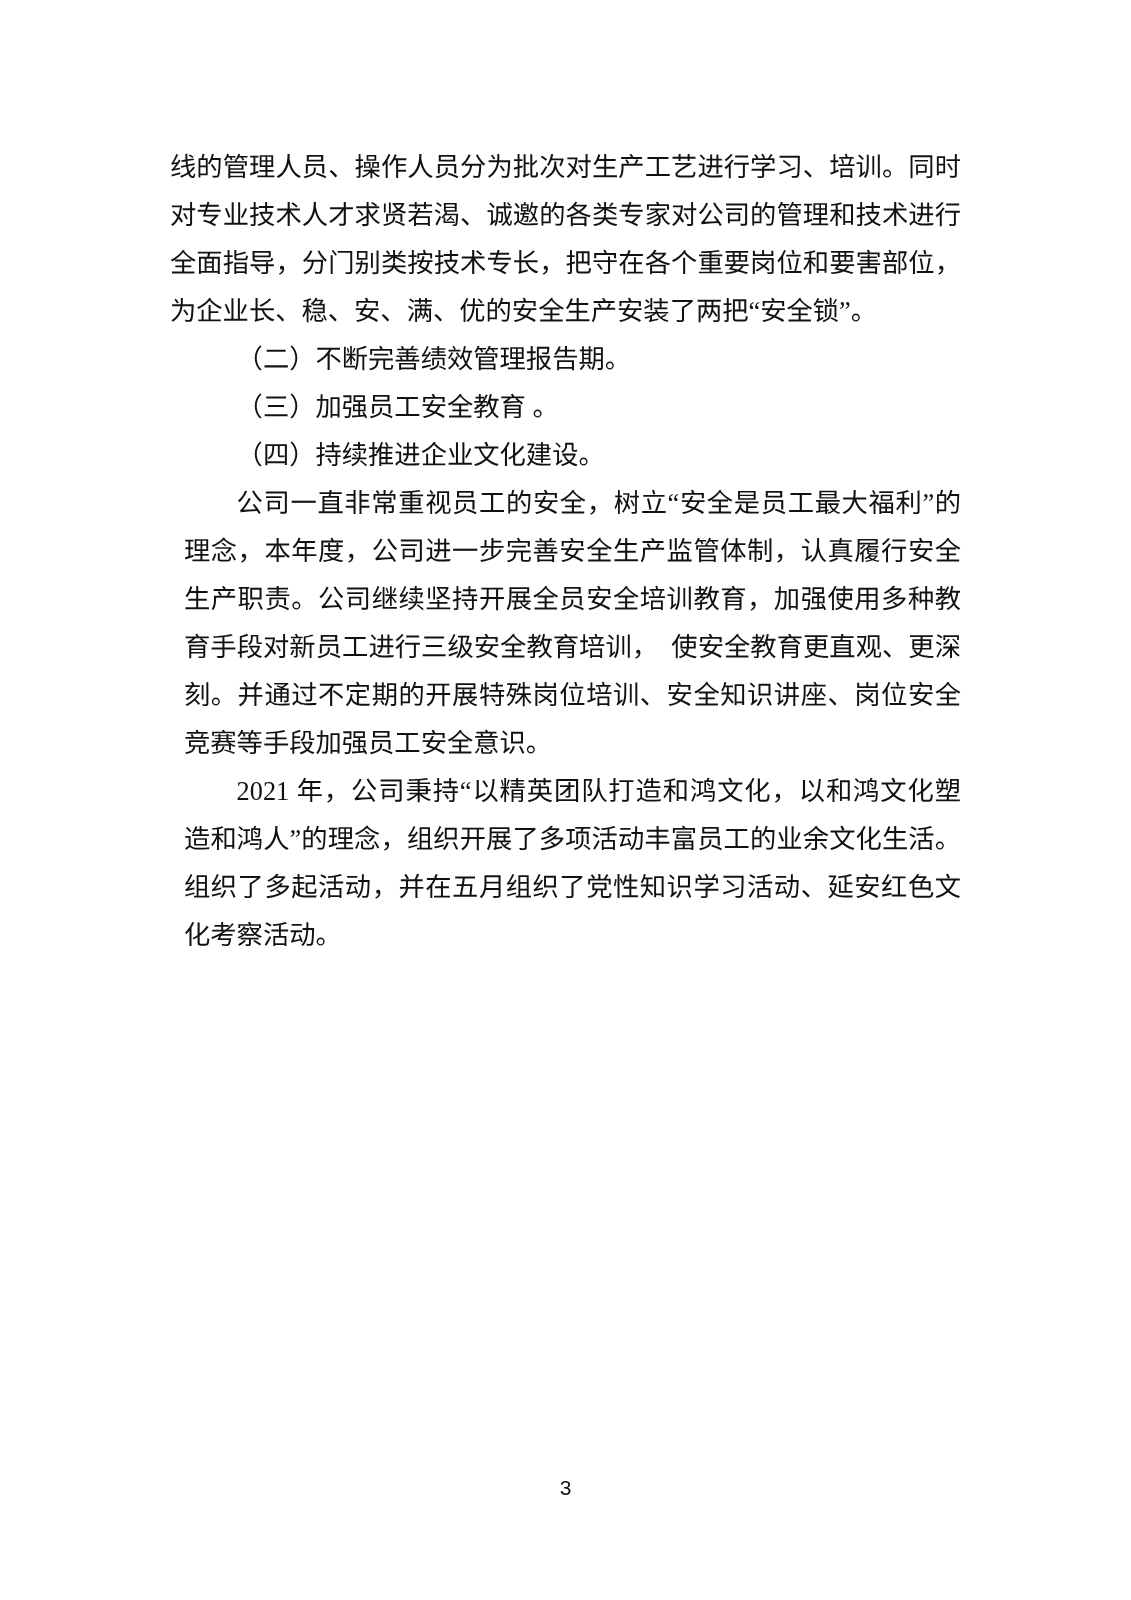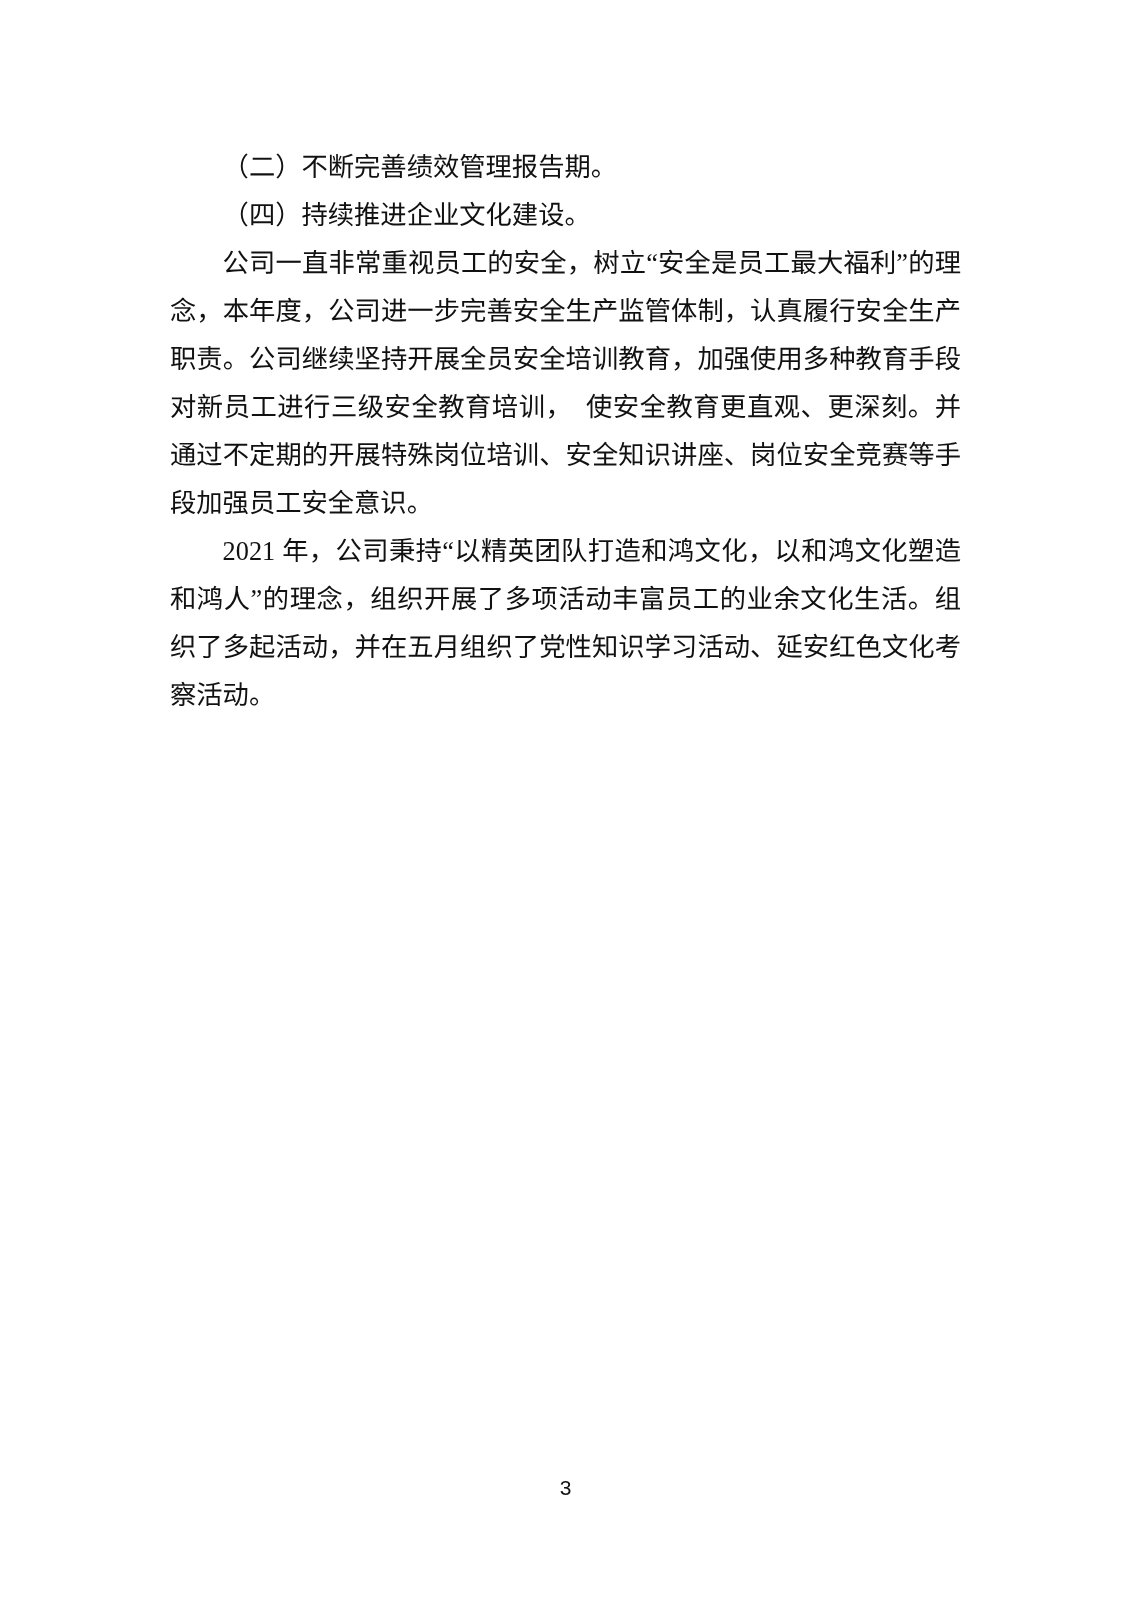--- a/index.html
+++ b/index.html
@@ -27,40 +27,43 @@
     text-justify: inter-character;
     letter-spacing: 0;
     word-break: break-all;
   }
   .content p {
     margin: 0;
     padding: 0;
   }
   .content p.indent {
     text-indent: 2em;
+    margin-left: 14px;
   }
   .footer {
     position: absolute;
     left: 0;
     top: 1474px;
     width: 100%;
     text-align: center;
     font-family: "Liberation Sans", "DejaVu Sans", sans-serif;
     font-size: 21px;
     line-height: 28px;
     color: #111111;
   }
 </style>
 </head>
 <body>
 
 <div class="page">
 
   <div class="content">
+    <p class="no-indent">线的管理人员、操作人员分为批次对生产工艺进行学习、培训。同时对专业技术人才求贤若渴、诚邀的各类专家对公司的管理和技术进行全面指导，分门别类按技术专长，把守在各个重要岗位和要害部位，为企业长、稳、安、满、优的安全生产安装了两把“安全锁”。</p>
     <p class="indent">（二）不断完善绩效管理报告期。</p>
+    <p class="indent">（三）加强员工安全教育 。</p>
     <p class="indent">（四）持续推进企业文化建设。</p>
     <p class="indent">公司一直非常重视员工的安全，树立“安全是员工最大福利”的理念，本年度，公司进一步完善安全生产监管体制，认真履行安全生产职责。公司继续坚持开展全员安全培训教育，加强使用多种教育手段对新员工进行三级安全教育培训，　使安全教育更直观、更深刻。并通过不定期的开展特殊岗位培训、安全知识讲座、岗位安全竞赛等手段加强员工安全意识。</p>
     <p class="indent">2021 年，公司秉持“以精英团队打造和鸿文化，以和鸿文化塑造和鸿人”的理念，组织开展了多项活动丰富员工的业余文化生活。组织了多起活动，并在五月组织了党性知识学习活动、延安红色文化考察活动。</p>
   </div>
 
   <div class="footer">
     <span>3</span>
   </div>
 
 </div>

